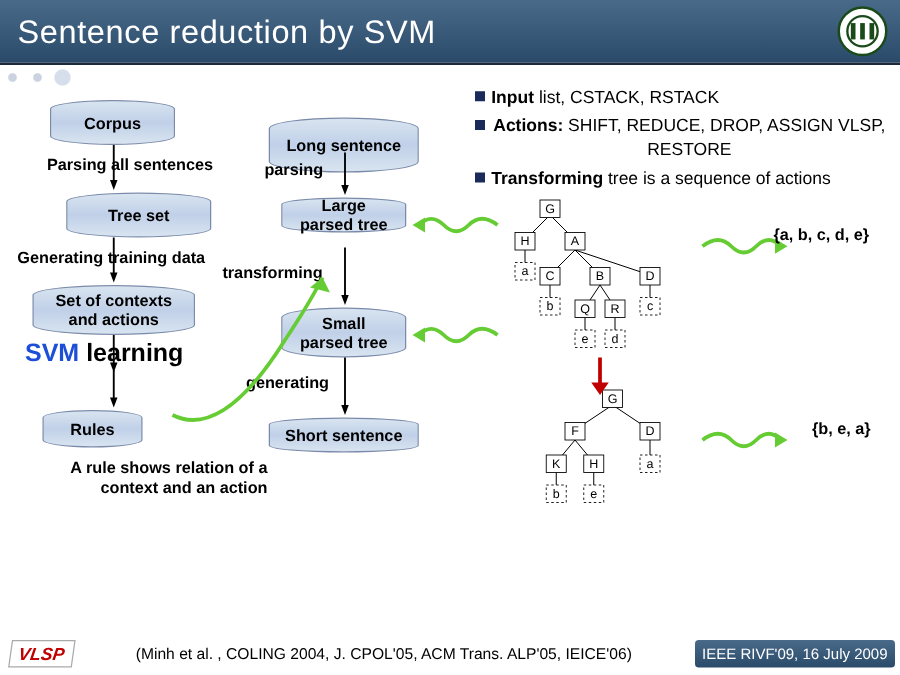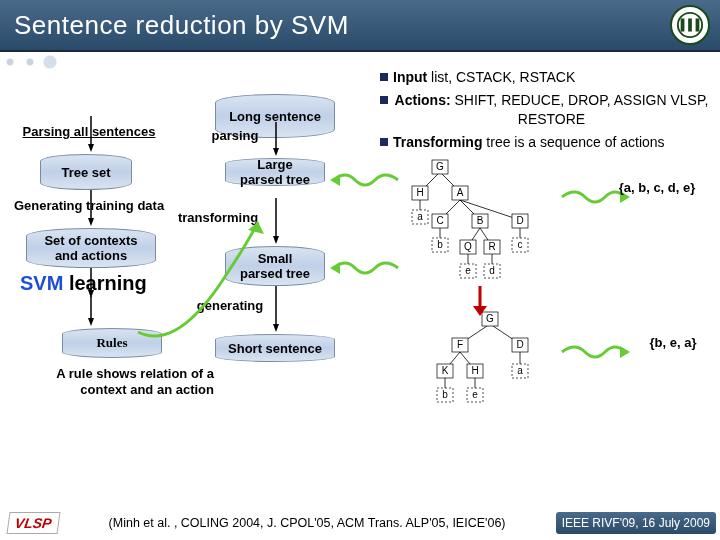--- a/index.html
+++ b/index.html
@@ -105,29 +105,30 @@
     <div class="bullet">
       <div class="sq"></div>
       <div class="btext"><b>Actions:</b><span> SHIFT, REDUCE, DROP, ASSIGN VLSP, RESTORE</span></div>
     </div>
     <div class="bullet">
       <div class="sq"></div>
       <div class="btext"><b>Transforming</b><span> tree is a sequence of actions</span></div>
     </div>
   </div>
 
+  <div class="cyl" style="left:40px; top:18px; width:100px; height:36px;">Corpus</div>
   <div class="arrow" style="left:88px; top:54px;">
     <svg width="6" height="36">
         <line x1="3" y1="0" x2="3" y2="30" stroke="#000" stroke-width="1.5"></line>
         <polygon points="3,36 0,28 6,28" fill="#000"></polygon>
       </svg>
   </div>
-  <div class="label" style="left:4px; top:62px; width:170px;text-decoration:underline;">Parsing all sentences</div>
-
-  <div class="cyl" style="left:40px; top:92px; width:92px; height:36px;text-align:center;">Tree set</div>
+  <div class="label" style="left:19px; top:62px; width:170px;">Parsing all sentences</div>
+
+  <div class="cyl" style="left:53px; top:92px; width:116px; height:36px;text-align:center;">Tree set</div>
   <div class="arrow" style="left:88px; top:128px;">
     <svg width="6" height="36">
         <line x1="3" y1="0" x2="3" y2="30" stroke="#000" stroke-width="1.5"></line>
         <polygon points="3,36 0,28 6,28" fill="#000"></polygon>
       </svg>
   </div>
   <div class="label" style="left:-6px; top:136px; width:190px;">Generating training data</div>
 
   <div class="cyl" style="left:26px; top:166px; width:130px; height:40px; white-space:pre-line;">Set of contexts
 and actions</div>
@@ -141,21 +142,21 @@
   <div class="svm" style="left:20px; top:210px;">
     <span class="red">SVM</span> <span>learning</span>
   </div>
 
   <div class="arrow" style="left:88px; top:234px;">
     <svg width="6" height="30">
         <line x1="3" y1="0" x2="3" y2="24" stroke="#000" stroke-width="1.5"></line>
         <polygon points="3,30 0,22 6,22" fill="#000"></polygon>
       </svg>
   </div>
-  <div class="cyl" style="left:62px; top:266px; width:100px; height:30px;font-family:Liberation Serif, serif;">Rules</div>
+  <div class="cyl" style="left:34px; top:266px; width:80px; height:30px;">Rules</div>
 
   <div class="label" style="left:14px; top:304px; width:200px; text-align:right; font-size:13px;"><span style="white-space:pre-line">A rule shows relation of a
 context and an action</span></div>
 
   <div class="cyl" style="left:215px; top:32px; width:120px; height:44px;">Long sentence</div>
   <div class="arrow" style="left:273px; top:60px;">
     <svg width="6" height="34">
         <line x1="3" y1="0" x2="3" y2="28" stroke="#000" stroke-width="1.5"></line>
         <polygon points="3,34 0,26 6,26" fill="#000"></polygon>
       </svg>

